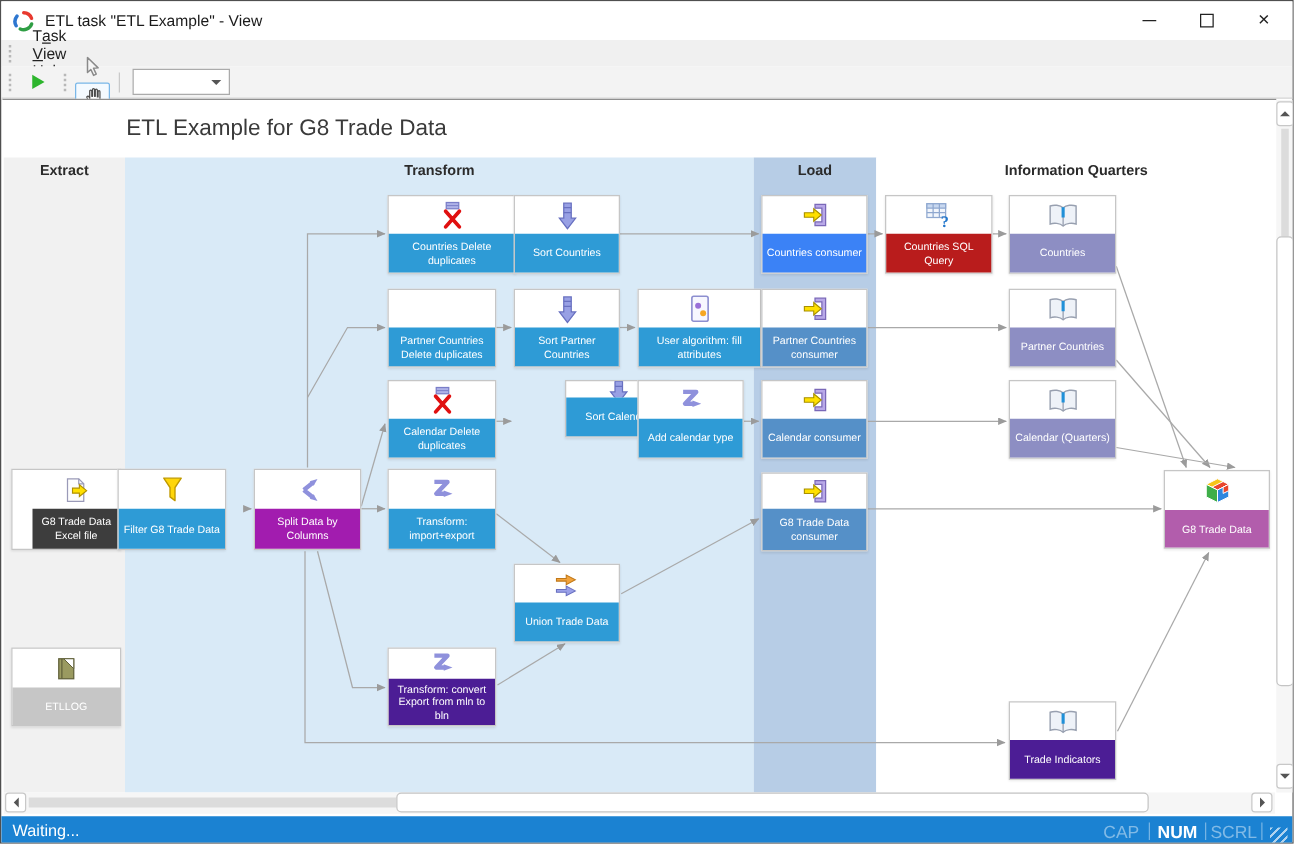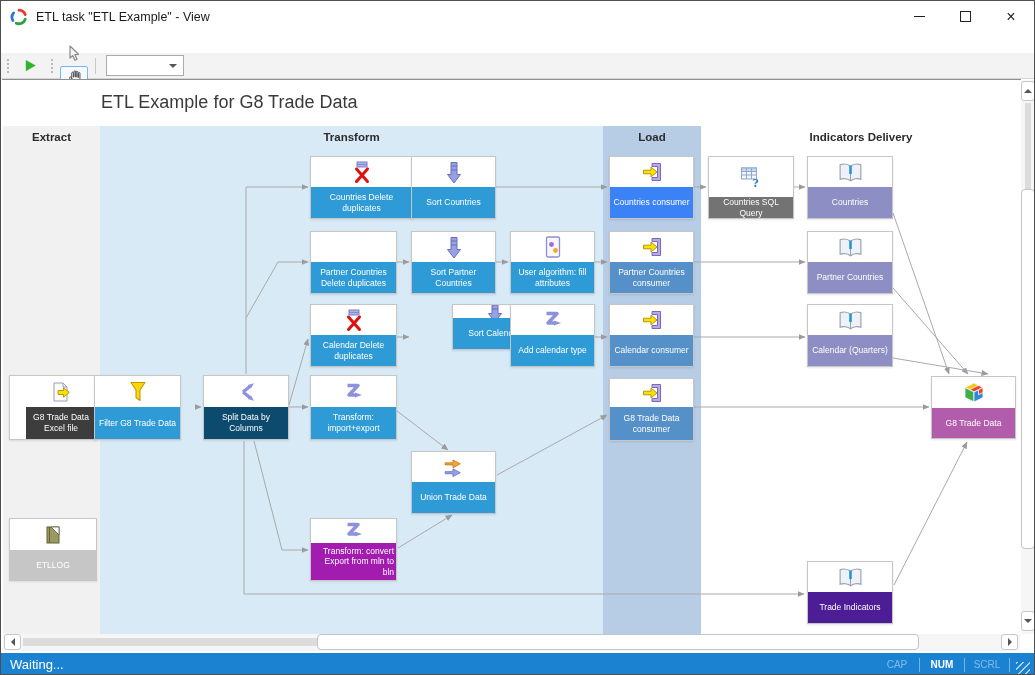--- a/index.html
+++ b/index.html
@@ -67,21 +67,21 @@
   #h-track-shade{position:absolute;left:20px;top:4px;width:294px;height:8px;background:#dcdcdc;}
   #h-thumb{position:absolute;left:314px;top:0;width:602px;height:16px;background:#fff;border:1px solid #c4c4c4;
            border-radius:4px;box-sizing:border-box;}
   #h-right{left:998px;top:0;width:17px;height:16px;}
 
   
   #statusbar{position:absolute;left:0;top:652px;width:100%;height:23px;background:#1b82d2;display:flex;
              align-items:center;color:#fff;z-index:5;}
   #status-text{margin-left:9px;font-size:13px;}
   #status-right{position:absolute;right:4px;top:0;height:100%;display:flex;align-items:center;}
-  .ind{width:44px;text-align:center;font-size:10px;color:rgba(255,255,255,.45);}
+  .ind{width:44px;text-align:center;font-size:14px;color:rgba(255,255,255,.45);}
   .ind.active{color:#fff;font-weight:bold;}
   .ssep{width:0;height:14px;border-left:1px solid rgba(255,255,255,.4);}
   #resize-grip{width:14px;height:14px;margin-left:6px;align-self:flex-end;
     background:repeating-linear-gradient(135deg,rgba(255,255,255,.65) 0 1.5px,transparent 1.5px 4.8px);}
 </style>
 </head>
 <body>
 
 <div id="app">
 
@@ -98,20 +98,28 @@
         </div>
         <div class="win-btn">
           <span class="glyph-max"></span>
         </div>
         <div class="win-btn">
           <span class="glyph-close">×</span>
         </div>
       </div>
   </div>
 
+  <div id="menubar">
+    <span class="grip"></span>
+    <span id="menu-items">
+        <span class="menu-item">T<u>a</u>sk</span>
+        <span class="menu-item"><u>V</u>iew</span>
+        <span class="menu-item"><u>H</u>elp</span>
+      </span>
+  </div>
 
   <div id="toolbar">
     <span class="grip"></span>
     <span id="tb-group-1">
         <span class="tbtn">
           <span style="display: flex;">
             <svg width="15" height="15" viewBox="0 0 16 16">
               <path d="M3 2 L13.5 8 L3 14 Z" fill="#2db52d"></path>
             </svg>
           </span>
@@ -144,21 +152,21 @@
   <div id="canvas-bg"></div>
   <div id="canvas-title">ETL Example for G8 Trade Data</div>
   <div id="lanes">
       <div class="lane" style="left: 2px; width: 97px; background: rgb(241, 241, 241);"></div>
       <div class="lane-header" style="left: 2px; width: 97px;">Extract</div>
       <div class="lane" style="left: 99px; width: 503px; background: rgb(217, 234, 247);"></div>
       <div class="lane-header" style="left: 99px; width: 503px;">Transform</div>
       <div class="lane" style="left: 602px; width: 98px; background: rgb(183, 205, 230);"></div>
       <div class="lane-header" style="left: 602px; width: 98px;">Load</div>
       <div class="lane" style="left: 700px; width: 320px; background: rgb(255, 255, 255);"></div>
-      <div class="lane-header" style="left: 700px; width: 320px;">Indicators Delivery</div>
+      <div class="lane-header" style="left: 700px; width: 320px;">Information Quarters</div>
     </div>
   <svg id="edges" viewBox="0 0 1035 675">
     <defs>
       <marker id="arrw" markerWidth="8" markerHeight="8" refX="6.5" refY="3" orient="auto">
         <path d="M0 0 L7 3 L0 6 Z" fill="#9b9b9b"></path>
       </marker>
     </defs>
     <g id="edge-group">
         <polyline points="96,406 106,406" fill="none" stroke="#a9a9a9" stroke-width="1" marker-end="url(#arrw)"></polyline>
         <polyline points="194,406 200,406" fill="none" stroke="#a9a9a9" stroke-width="1" marker-end="url(#arrw)"></polyline>
@@ -220,21 +228,21 @@
         <div class="node-band" style="height: 32px; background: rgb(46, 155, 214);">Filter G8 Trade Data</div>
       </div>
       <div class="node" style="left: 202px; top: 374px; width: 86px; height: 65px;">
         <div class="node-icon">
           <svg width="26" height="24" viewBox="0 0 24 24">
             <path d="M9 12 L16.5 6 M9 12 L16.5 18" stroke="#8f91dc" stroke-width="3.4" fill="none"></path>
             <path d="M20 3.2 L13.8 5 L16.9 8.6 Z" fill="#8f91dc"></path>
             <path d="M20 20.8 L13.8 19 L16.9 15.4 Z" fill="#8f91dc"></path>
           </svg>
         </div>
-        <div class="node-band" style="height: 32px; background: #0c4a6e;">Split Data by Columns</div>
+        <div class="node-band" style="height: 32px; background: #a21caf;">Split Data by Columns</div>
       </div>
       <div class="node" style="left: 309px; top: 155px; width: 103px; height: 63px;">
         <div class="node-icon">
           <svg width="22" height="25" viewBox="0 0 22 25">
             <rect x="6" y="2" width="10" height="5" fill="#aeb2e8" stroke="#7a7ec8"></rect>
             <line x1="6" y1="4.5" x2="16" y2="4.5" stroke="#7a7ec8" stroke-width="0.8"></line>
             <path d="M5.5 9 L16.5 21.5 M16.5 9 L5.5 21.5" stroke="#e01010" stroke-width="3" stroke-linecap="round"></path>
           </svg>
         </div>
         <div class="node-band" style="height: 31px; background: rgb(46, 155, 214);">Countries Delete duplicates</div>
@@ -262,21 +270,21 @@
       <div class="node" style="left: 410px; top: 230px; width: 85px; height: 63px;">
         <div class="node-icon">
           <svg width="20" height="25" viewBox="0 0 20 25">
             <path d="M10 23 L3.5 14.5 H7 V2.5 H13 V14.5 H16.5 Z" fill="#98a0e4" stroke="#6870c0" stroke-width="1"></path>
             <line x1="7" y1="6" x2="13" y2="6" stroke="#6870c0"></line>
             <line x1="7" y1="10" x2="13" y2="10" stroke="#6870c0"></line>
           </svg>
         </div>
         <div class="node-band" style="height: 31px; background: rgb(46, 155, 214);">Sort Partner Countries</div>
       </div>
-      <div class="node" style="left: 509px; top: 230px; width: 85px; height: 63px;">
+      <div class="node" style="left: 509px; top: 230px; width: 99px; height: 63px;">
         <div class="node-icon">
           <svg width="22" height="25" viewBox="0 0 22 25">
             <rect x="4.5" y="2" width="13" height="20" rx="1.5" fill="#f7f7ff" stroke="#8d8fd0" stroke-width="1.3"></rect>
             <circle cx="9.5" cy="9.5" r="2.4" fill="#9a70d8"></circle>
             <circle cx="13.5" cy="15.5" r="2.4" fill="#f6a623"></circle>
           </svg>
         </div>
         <div class="node-band" style="height: 31px; background: rgb(46, 155, 214);">User algorithm: fill attributes</div>
       </div>
       <div class="node" style="left: 309px; top: 303px; width: 87px; height: 63px; align-items: center;">
@@ -326,21 +334,21 @@
         </div>
         <div class="node-band" style="height: 31px; background: rgb(46, 155, 214);">Union Trade Data</div>
       </div>
       <div class="node" style="left: 309px; top: 517px; width: 87px; height: 63px;">
         <div class="node-icon">
           <svg width="25" height="24" viewBox="0 0 24 24">
             <path d="M6 5.5 H16.5 L7.5 15 H14" fill="none" stroke="#8f91dc" stroke-width="3.5" stroke-linejoin="round"></path>
             <path d="M20.5 15 L13.5 12.4 V17.6 Z" fill="#8f91dc"></path>
           </svg>
         </div>
-        <div class="node-band" style="height: 37px; background: #a21caf; text-align: right;">Transform: convert Export from mln to bln</div>
+        <div class="node-band" style="height: 37px; background: #4c1d95;">Transform: convert Export from mln to bln</div>
       </div>
       <div class="node" style="left: 608px; top: 155px; width: 85px; height: 63px;">
         <div class="node-icon">
           <svg width="24" height="22" viewBox="0 0 24 22">
             <path d="M12 2.5 H20.5 V19.5 H12 V16.5 H17.5 V5.5 H12 Z" fill="#b8a8e8" stroke="#7a68b8" stroke-width="1"></path>
             <path d="M3.5 9.2 H11 V6 L17 11 L11 16 V12.8 H3.5 Z" fill="#ffe000" stroke="#a89000" stroke-width="0.9"></path>
           </svg>
         </div>
         <div class="node-band" style="height: 31px; background: #3b82f6;">Countries consumer</div>
       </div>
@@ -375,21 +383,21 @@
         <div class="node-icon">
           <svg width="24" height="24" viewBox="0 0 24 24">
             <rect x="2.5" y="3" width="15" height="11" fill="#f2f6fc" stroke="#8fa8d0"></rect>
             <rect x="2.5" y="3" width="15" height="3.5" fill="#c8d8f0" stroke="#8fa8d0"></rect>
             <line x1="7.5" y1="3" x2="7.5" y2="14" stroke="#8fa8d0"></line>
             <line x1="12.5" y1="3" x2="12.5" y2="14" stroke="#8fa8d0"></line>
             <line x1="2.5" y1="10" x2="17.5" y2="10" stroke="#8fa8d0"></line>
             <text x="13.5" y="21.5" font-size="13" font-weight="bold" fill="#2277cc" font-family="Liberation Serif,serif">?</text>
           </svg>
         </div>
-        <div class="node-band" style="height: 21px; background: #737373;">Countries SQL Query</div>
+        <div class="node-band" style="height: 31px; background: #b91c1c;">Countries SQL Query</div>
       </div>
       <div class="node" style="left: 806px; top: 155px; width: 86px; height: 63px;">
         <div class="node-icon">
           <svg width="27" height="23" viewBox="0 0 26 22">
             <path d="M13 5 C10.5 2.8 6 2.5 3 3.6 V17.5 C6 16.4 10.5 16.7 13 19 C15.5 16.7 20 16.4 23 17.5 V3.6 C20 2.5 15.5 2.8 13 5 Z" fill="#eef2f8" stroke="#98a0b0" stroke-width="1.1"></path>
             <path d="M13 5 V19" stroke="#98a0b0"></path>
             <path d="M13 4.5 V12.5" stroke="#2090d8" stroke-width="2.4"></path>
           </svg>
         </div>
         <div class="node-band" style="height: 31px; background: rgb(141, 142, 195);">Countries</div>

